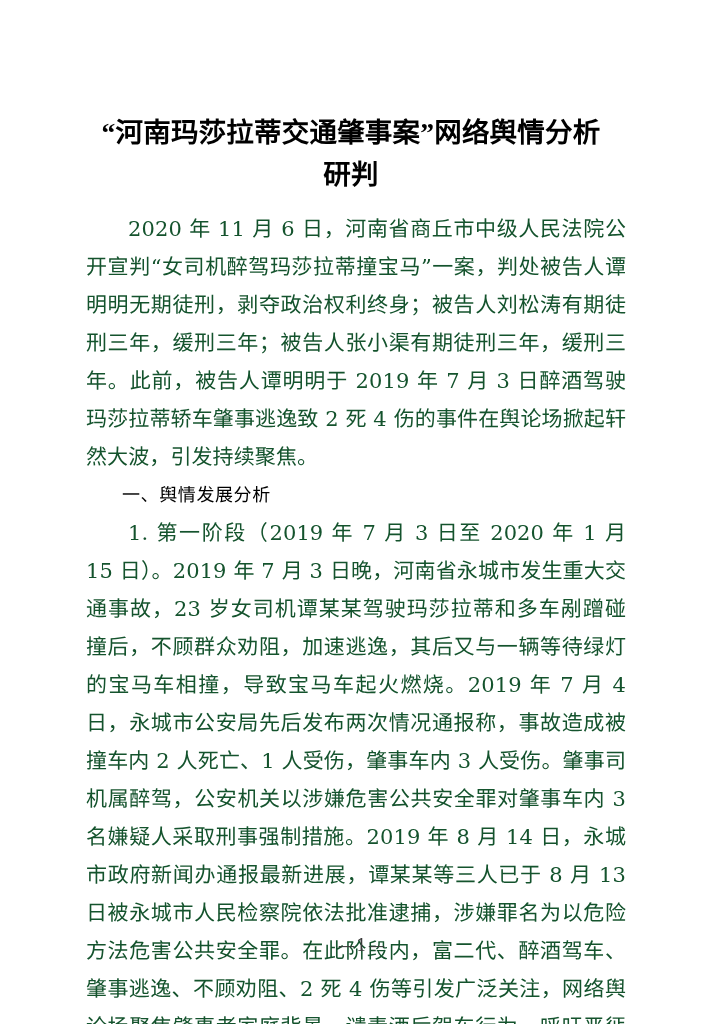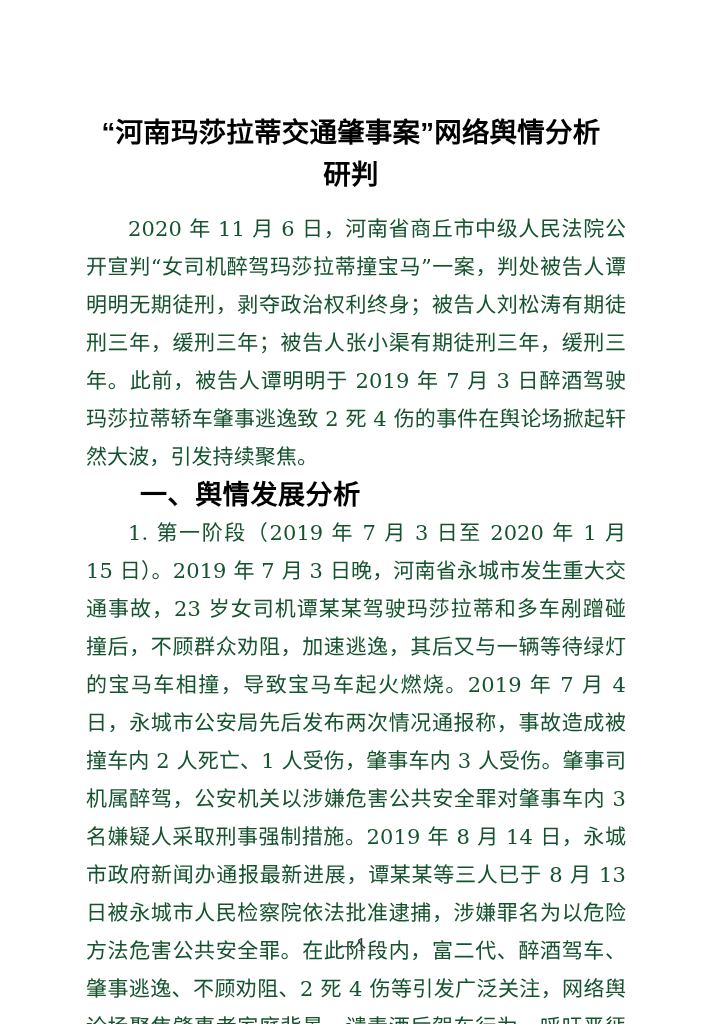--- a/index.html
+++ b/index.html
@@ -26,21 +26,21 @@
 
   .content {
     position: absolute;
     left: 86px;
     top: 112px;
     width: 540px;
   }
 
   
   .doc-title {
-    font-family: Liberation Sans, sans-serif;
+    font-family: Liberation Serif, serif;
     font-weight: 700;
     font-size: 27.5px;
     line-height: 42px;
     text-align: center;
     letter-spacing: 0.2px;
     margin: 0 10px 14px 0;
     color: #000000;
     padding: 0 2px;
   }
 
@@ -51,23 +51,23 @@
     text-align: justify;
     text-justify: inter-ideograph;
     text-align-last: left;
     margin: 0;
     text-indent: 2em;
     color: #14532d;
     letter-spacing: 0.1px;
   }
 
   .heading {
-    font-size: 27px;
+    font-size: 18px;
     line-height: 38px;
-    font-weight: 700;
+    font-weight: 400;
     text-indent: 2em;
     margin: 0;
     color: #000000;
     letter-spacing: 0.6px;
   }
 
   
   .footer {
     position: absolute;
     left: 0;

